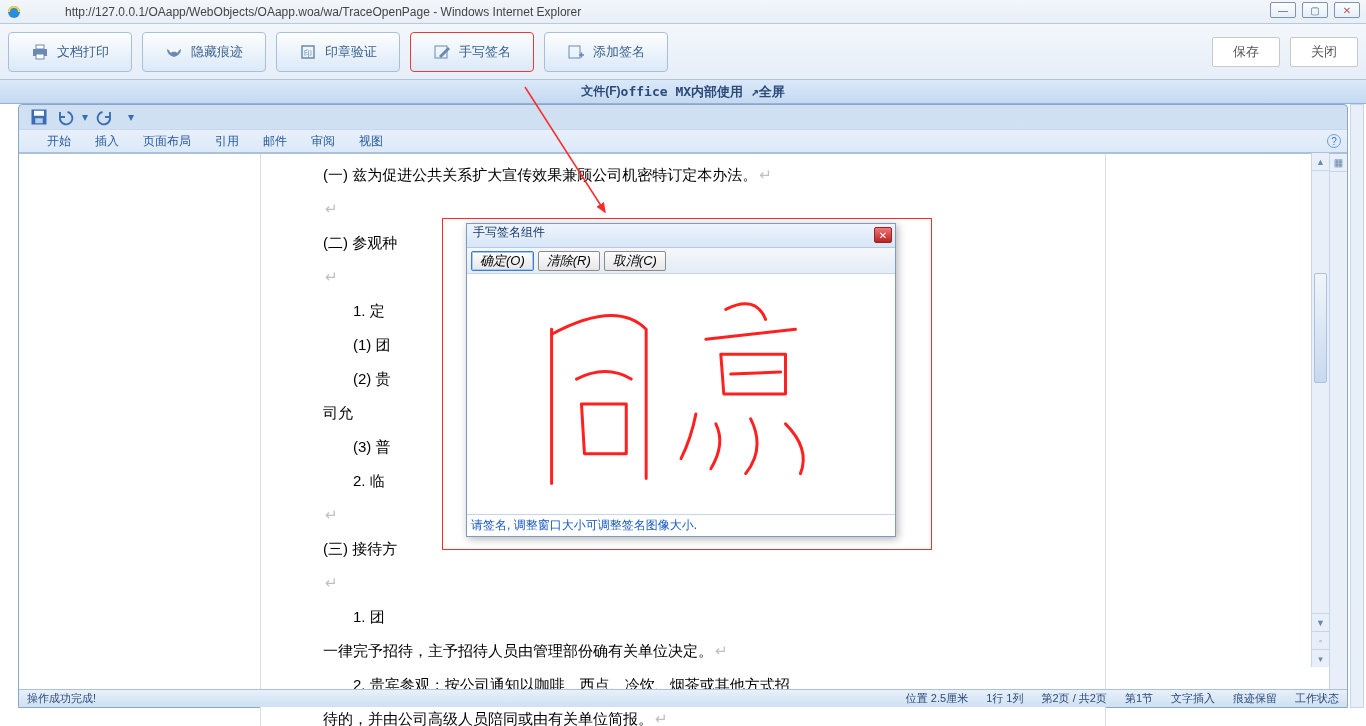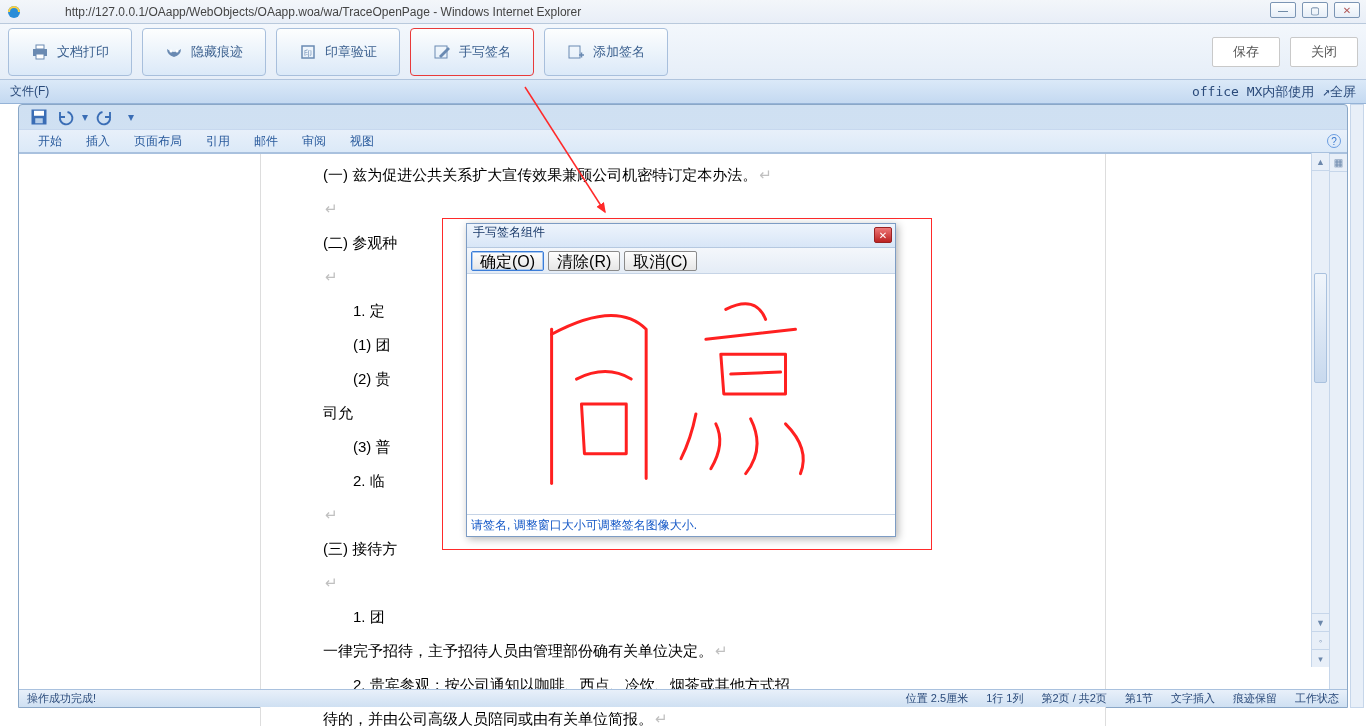--- a/index.html
+++ b/index.html
@@ -8,39 +8,39 @@
 
 .browser-chrome { height: 24px; background: linear-gradient(#f3f6fa, #e8eef7); border-bottom: 1px solid #b9c9dc; display: flex; align-items: center; padding: 0 6px; position: relative; gap: 39px; }
 .ie-icon { width: 16px; height: 16px; margin-right: 4px; display: inline-block; }
 .url-title { color: #444; font-size: 12px; }
 .window-controls { position: absolute; right: 6px; top: 2px; display: flex; gap: 6px; }
 .wc-btn { width: 26px; height: 16px; border: 1px solid #7b95b4; border-radius: 2px; background: linear-gradient(#fdfefe,#e6eef8); display: flex; align-items: center; justify-content: center; color: #4a6a8e; font-size: 10px; cursor: pointer; }
 .wc-btn.close { color: #b05555; }
 
 
 .main-toolbar { height: 56px; background: linear-gradient(#f3f7fc, #e6eef8); border-bottom: 1px solid #b0c4dd; display: flex; align-items: center; padding: 0 8px; gap: 10px; }
-.tb-btn { height: 48px; padding: 0 22px; background: linear-gradient(#fdfefe, #dbe9f8); border: 1px solid #a8bfdc; border-radius: 4px; display: flex; align-items: center; gap: 8px; color: #3a5f8e; font-size: 13px; cursor: pointer; }
+.tb-btn { height: 40px; padding: 0 22px; background: linear-gradient(#fdfefe, #dbe9f8); border: 1px solid #a8bfdc; border-radius: 4px; display: flex; align-items: center; gap: 8px; color: #3a5f8e; font-size: 13px; cursor: pointer; }
 .tb-btn.highlight { border: 1px solid #e83a3a; }
 .tb-btn .icn { width: 18px; height: 18px; display: inline-flex; align-items: center; justify-content: center; }
 .spacer { flex: 1; }
 .plain-btn { height: 30px; padding: 0 20px; background: #fff; border: 1px solid #c9c9c9; border-radius: 2px; font-size: 13px; color: #555; cursor: pointer; display: flex; align-items: center; }
 
 
-.sub-bar { height: 24px; background: linear-gradient(#dbe9f8, #c4d9f1); border-bottom: 1px solid #95b3d7; display: flex; align-items: center; padding: 0 10px; color: #2a4a7a; justify-content: space-between; }
+.sub-bar { height: 24px; background: linear-gradient(#dbe9f8, #c4d9f1); border-bottom: 1px solid #95b3d7; display: flex; align-items: center; padding: 0 10px; color: #2a4a7a; justify-content: center; font-weight: bold; }
 .sub-right { font-family: monospace; font-size: 13px; }
 
 
 .word-outer { position: absolute; left: 18px; right: 18px; top: 104px; bottom: 18px; background: linear-gradient(#cfe0f2,#e3edf8); border: 1px solid #8aa7c7; border-radius: 4px 4px 0 0; }
 
 
 .qat { height: 24px; display: flex; align-items: center; padding: 0 10px; gap: 6px; }
 .qat .q-icn { width: 20px; height: 18px; display: inline-flex; align-items: center; justify-content: center; cursor: pointer; }
 
 
-.ribbon-tabs { height: 24px; background: linear-gradient(#e8f0fa, #dbe9f8); border-top: 1px solid #c7d8ee; border-bottom: 1px solid #a9c1de; display: flex; align-items: stretch; padding-left: 7px; position: relative; }
+.ribbon-tabs { height: 24px; background: linear-gradient(#e8f0fa, #dbe9f8); border-top: 1px solid #c7d8ee; border-bottom: 1px solid #a9c1de; display: flex; align-items: stretch; padding-left: 16px; position: relative; }
 .ribbon-tab { padding: 0 12px; color: #295a9c; font-size: 12px; display: flex; align-items: center; cursor: pointer; }
 .help-icn { position: absolute; right: 6px; top: 4px; width: 14px; height: 14px; border: 1px solid #6b9de0; border-radius: 50%; color: #3878cf; font-size: 10px; display: flex; align-items: center; justify-content: center; cursor: pointer; }
 
 
 .doc-area { position: absolute; top: 48px; left: 0; right: 0; bottom: 18px; background: #fff; border-top: 1px solid #a9c1de; }
 .page { position: absolute; left: 50%; transform: translateX(-50%); top: 0; width: 846px; background: #fff; border-left: 1px solid #ddd; border-right: 1px solid #ddd; padding: 8px 0 40px 0; }
 .doc-text { font-family: SimSun, serif; font-size: 15px; color: #000; line-height: 26px; padding: 0 62px; }
 .para { margin-bottom: 8px; }
 .arrow-mark { color: #c0c0c0; margin-left: 2px; }
 
@@ -50,21 +50,21 @@
 
 .status-bar { position: absolute; left: 0; right: 0; bottom: 0; height: 18px; background: linear-gradient(#e8f0fa,#cfe0f2); border-top: 1px solid #a9c1de; display: flex; align-items: center; padding: 0 8px; font-size: 11px; color: #2a4a7a; }
 .status-bar .sb-right { margin-left: auto; display:flex; gap:18px;}
 .red-arrow-svg { position: absolute; pointer-events: none; }
 
 
 .dialog { position: absolute; left: 466px; top: 223px; width: 430px; background: #fff; border: 1px solid #7d9cc4; box-shadow: 2px 2px 8px rgba(0,0,0,0.3); }
 .dialog-title { height: 24px; background: linear-gradient(#eef4fc,#d8e6f7); border-bottom: 1px solid #b5c8e0; display: flex; align-items: flex-start; padding: 0 6px; font-size: 12px; color: #1a3a6a; position: relative;}
 .dialog-title .close-btn { position:absolute; right:3px; top:3px; width:18px; height:16px; background: linear-gradient(#e77,#b22); border:1px solid #922; border-radius:2px; color:#fff; font-size:10px; display:flex; align-items:center; justify-content:center; cursor:pointer;}
 .dialog-btns { height: 26px; background: linear-gradient(#f4f7fb,#e4ecf6); border-bottom: 1px solid #c6d4e6; display:flex; align-items:center; padding: 0 4px; gap:4px;}
-.dialog-btns button { height: 20px; padding: 0 8px; font-size: 16px; background: linear-gradient(#fefefe,#e6e6e6); border:1px solid #8a8a8a; border-radius:2px; cursor:pointer;}
+.dialog-btns button { height: 20px; padding: 0 8px; font-size: 13px; background: linear-gradient(#fefefe,#e6e6e6); border:1px solid #8a8a8a; border-radius:2px; cursor:pointer;font-style:italic;}
 .dialog-btns button.primary { border:1px solid #3b7dd8; box-shadow: 0 0 0 1px #a8c8f0 inset;}
 .canvas-area { height: 240px; background: #fff; position: relative; overflow:hidden;}
 .canvas-area svg { width: 100%; height: 100%; }
 .dialog-footer { height: 22px; border-top: 1px solid #c6d4e6; display:flex; align-items:center; padding: 0 4px;}
 .dialog-footer a { color: #1659c7; font-size: 12px; text-decoration: none;}
 
 
 .red-box-2 { position:absolute; border:1px solid #ff2a2a; pointer-events:none;}
 
 

